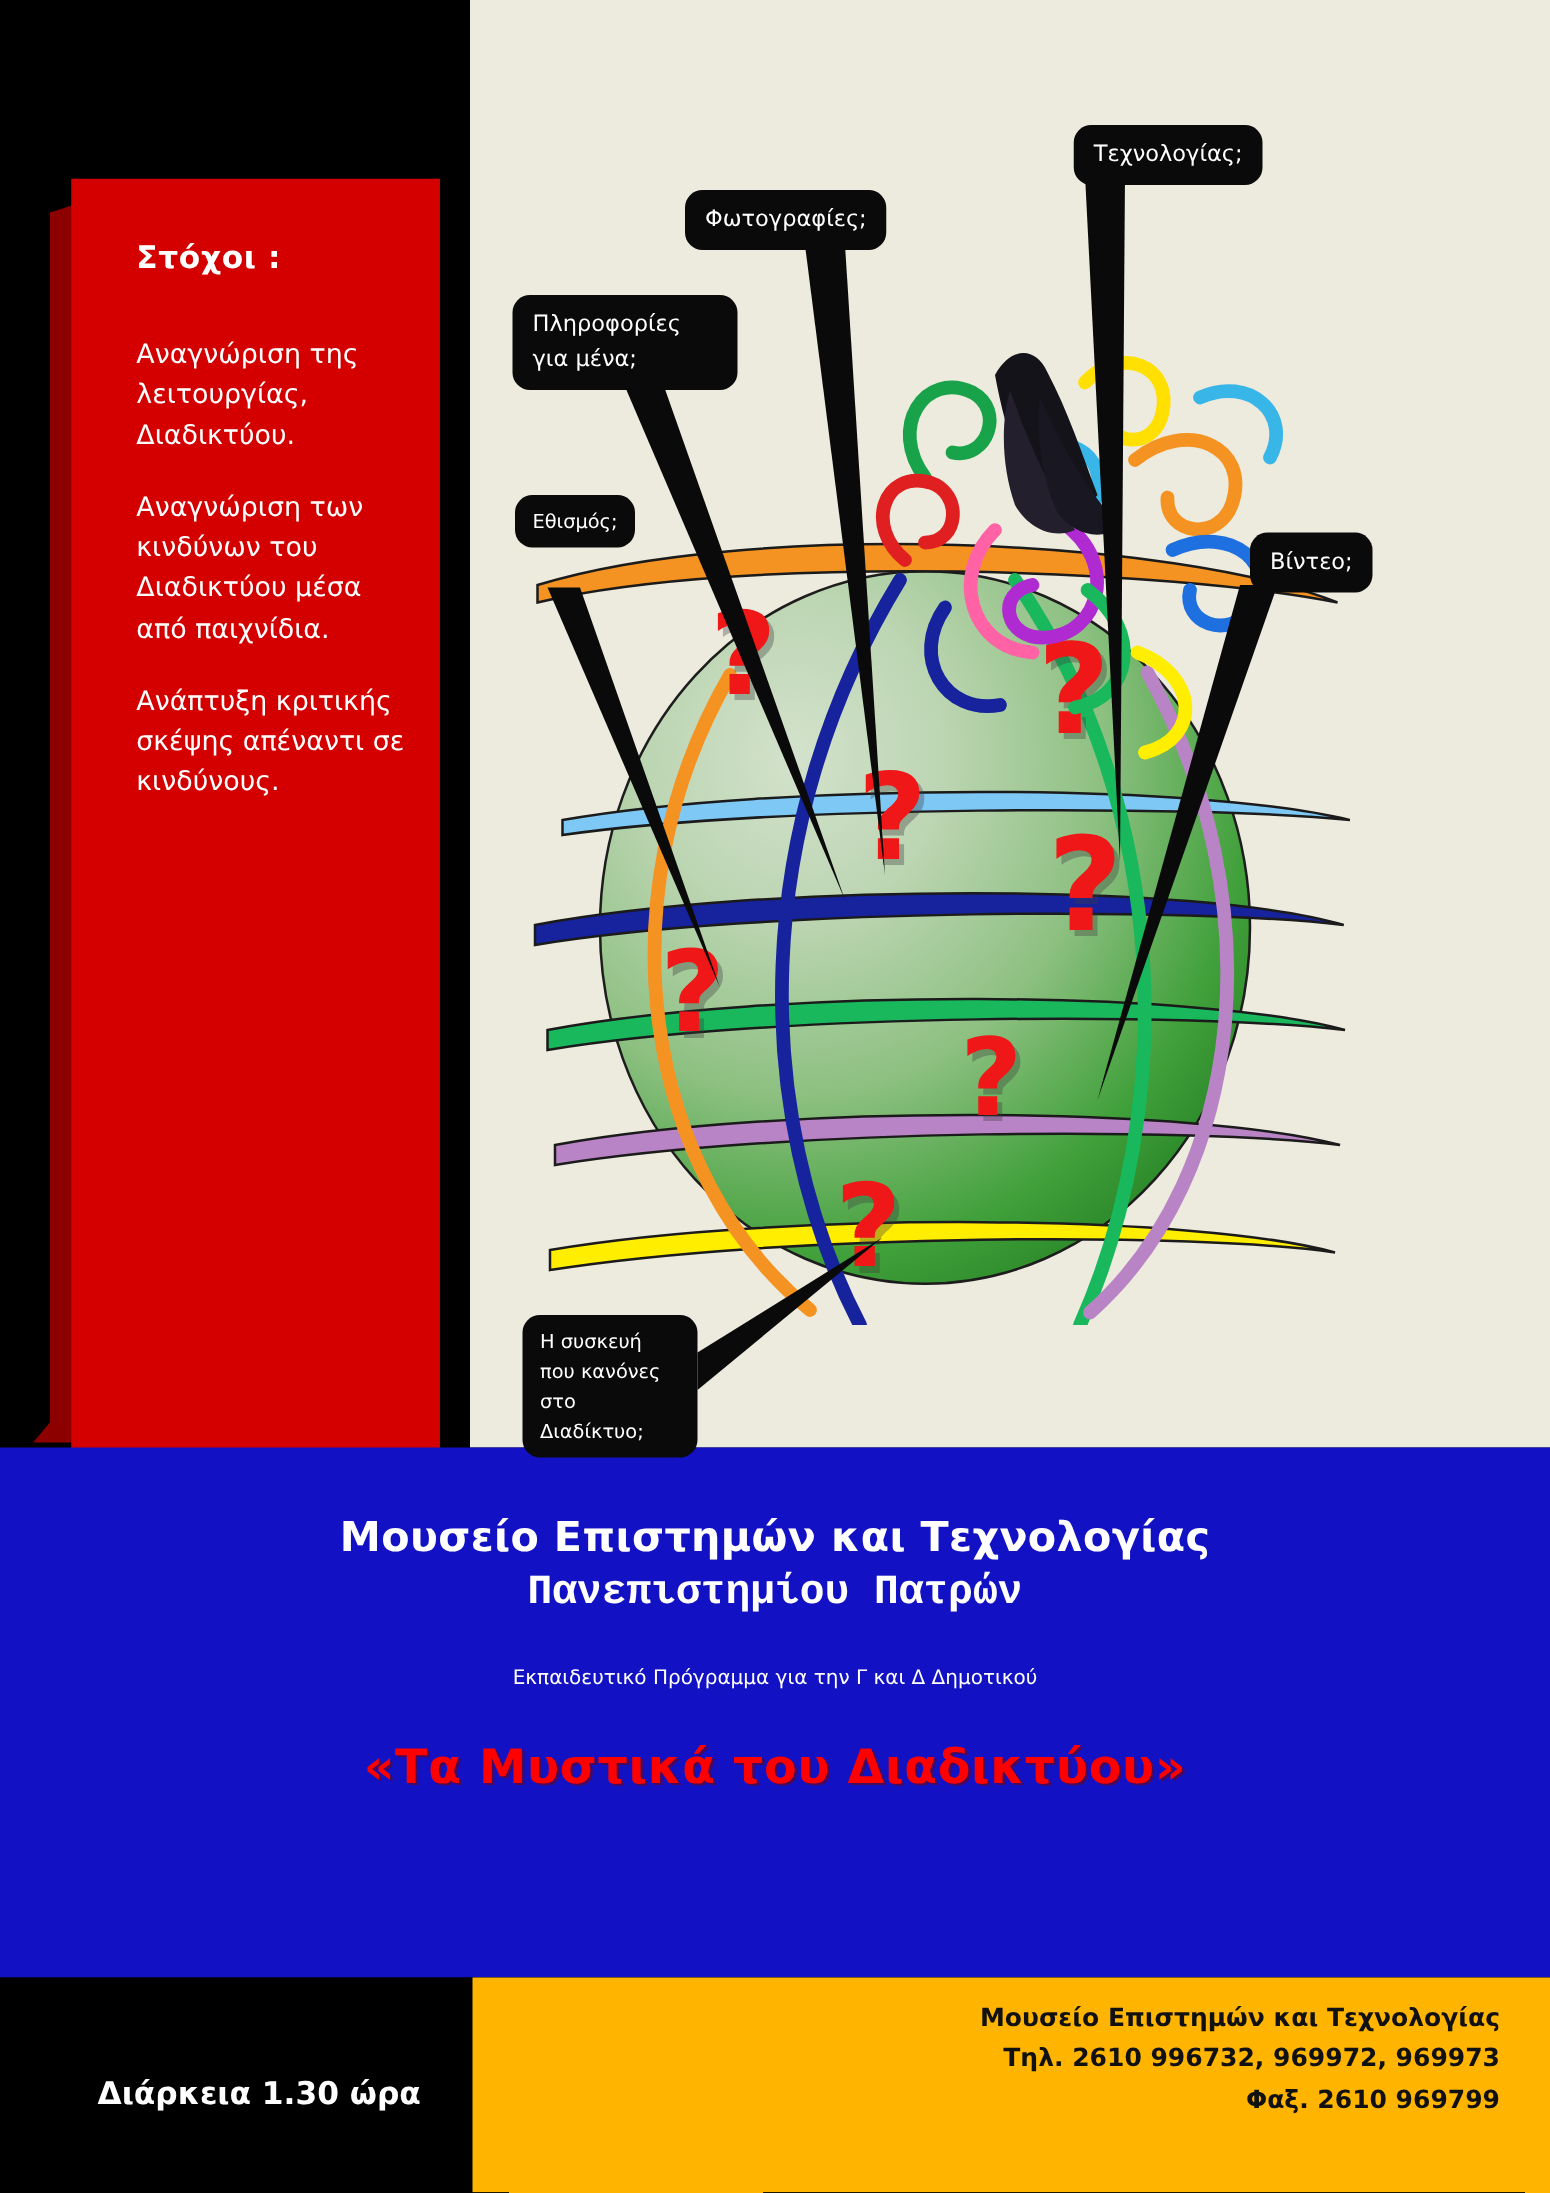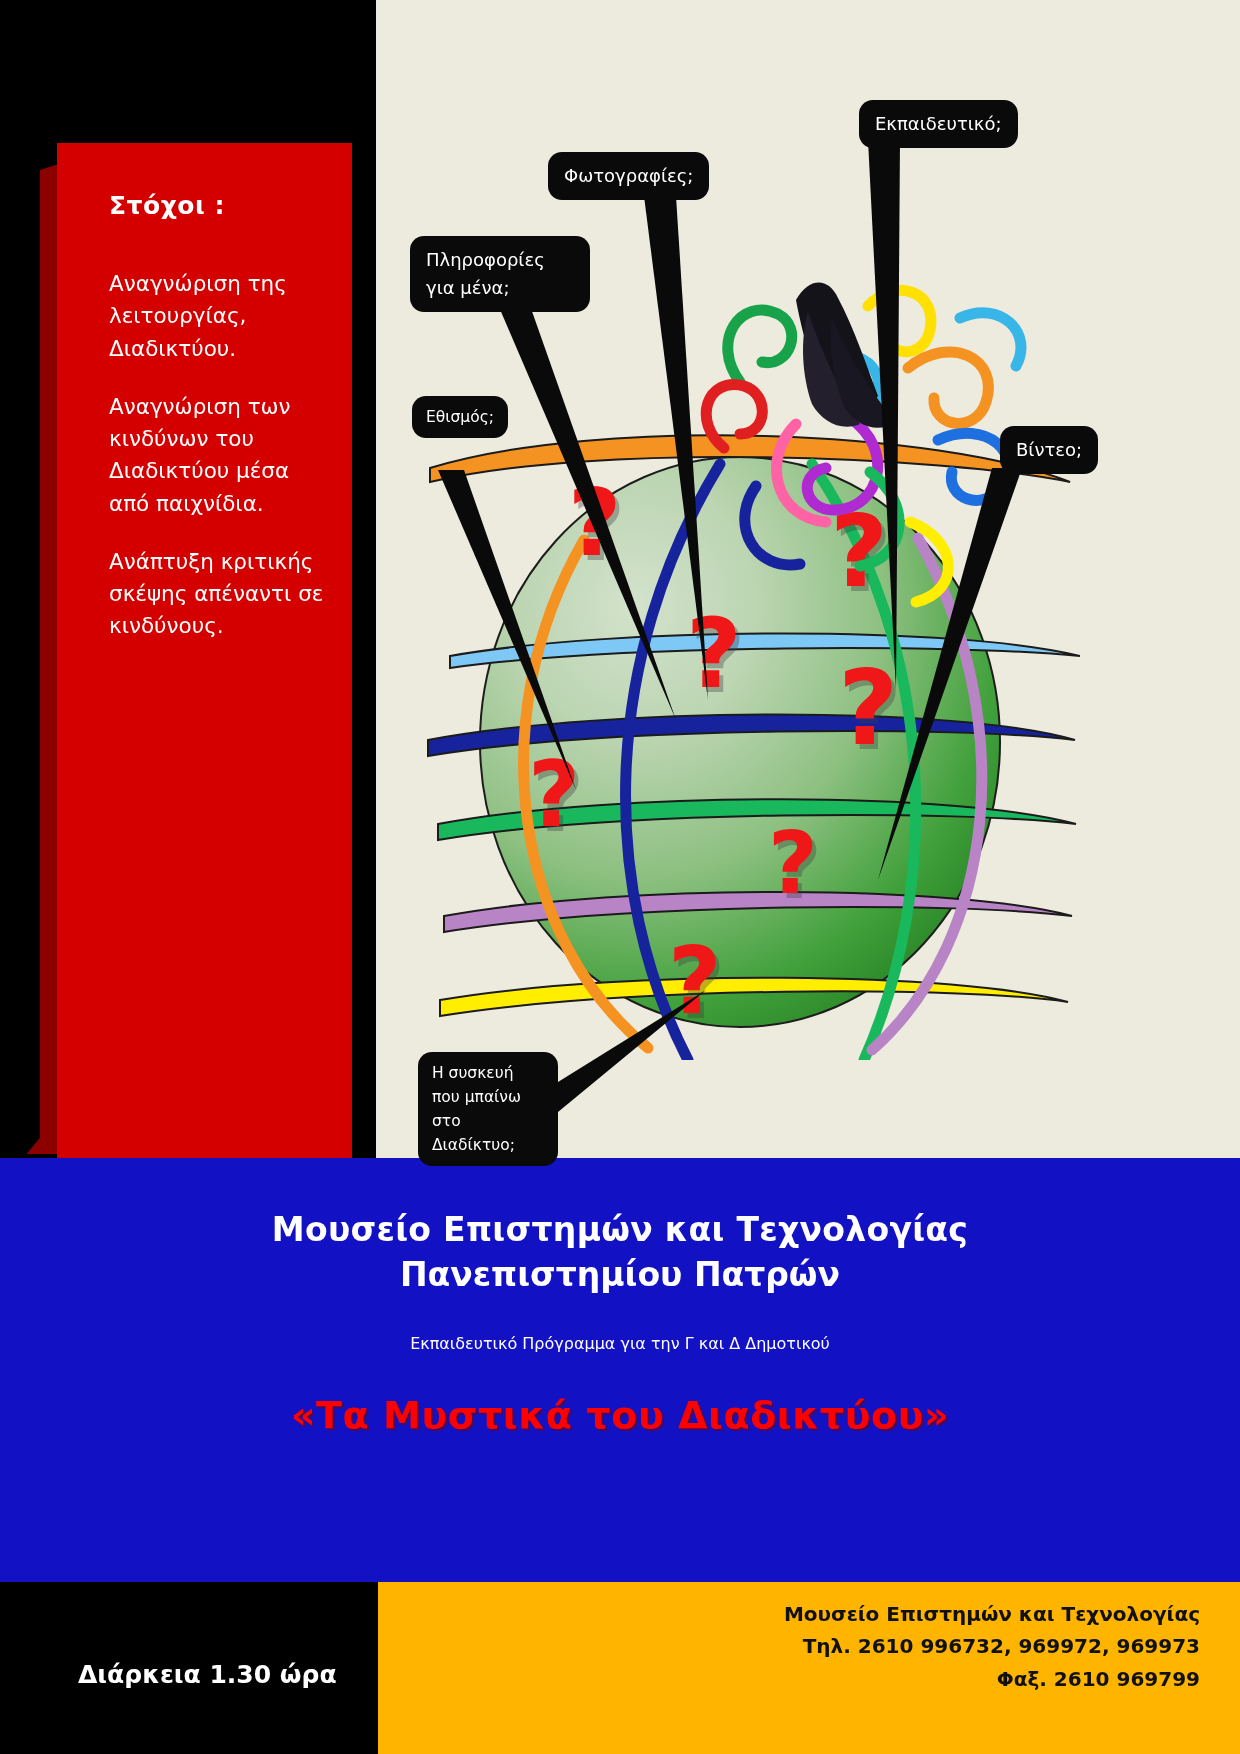--- a/index.html
+++ b/index.html
@@ -102,21 +102,21 @@
   
   #blueband {
     position: absolute;
     left: 0; top: 1158px;
     width: 1240px; height: 424px;
     background: #1212c4;
     text-align: center;
     color: #ffffff;
   }
   #org-line1 { font-size: 33px; font-weight: bold; margin-top: 52px; letter-spacing: .3px; }
-  #org-line2 { font-size: 33px; font-weight: bold; margin-top: 6px; }
+  #org-line2 { font-size: 33px; font-weight: bold; margin-top: 6px; font-family: Liberation Mono, monospace; }
   #program-line { font-size: 16px; margin-top: 40px; }
   #secrets-title {
     margin-top: 40px;
     font-size: 38px;
     font-weight: bold;
     color: #ff0000;
     letter-spacing: .6px;
     text-shadow: 2px 2px 0 rgba(120,0,0,.55);
   }
 
@@ -234,29 +234,29 @@
 
     <div class="callout mid" style="left:410px; top:236px; width:180px;">
       <span>Πληροφορίες για μένα;</span>
     </div>
 
     <div class="callout mid" style="left:548px; top:152px;">
       <span>Φωτογραφίες;</span>
     </div>
 
     <div class="callout mid" style="left:859px; top:100px;">
-      <span>Εκπαιδευτικό;</span>
+      <span>Τεχνολογίας;</span>
     </div>
 
     <div class="callout mid" style="left:1000px; top:426px;">
       <span>Βίντεο;</span>
     </div>
 
     <div class="callout small" style="left:418px; top:1052px; width:140px;">
-      <span>Η συσκευή που μπαίνω  στο Διαδίκτυο;</span>
+      <span>Η συσκευή που κανόνες  στο Διαδίκτυο;</span>
     </div>
 
     <div id="goals-shadow-left"></div>
     <div id="goals-shadow-bottom"></div>
     <div id="goals-panel">
       <div id="goals-title">Στόχοι :</div>
       <div class="goal-item">Αναγνώριση της λειτουργίας, Διαδικτύου.</div>
       <div class="goal-item">Αναγνώριση των  κινδύνων του Διαδικτύου μέσα από παιχνίδια.</div>
       <div class="goal-item">Ανάπτυξη κριτικής σκέψης απέναντι σε κινδύνους.</div>
     </div>

